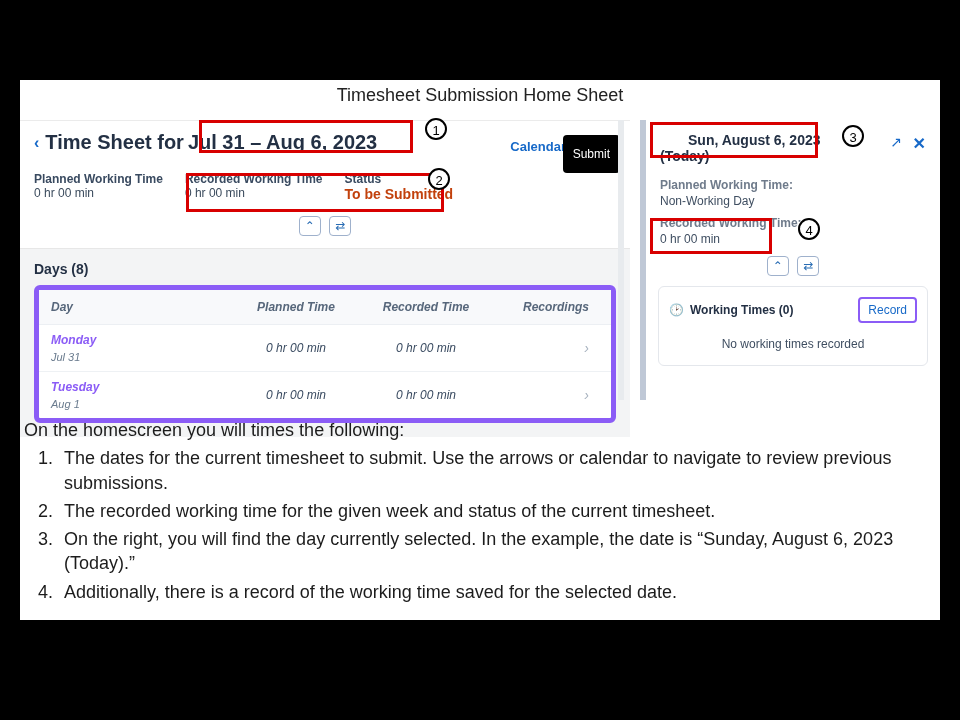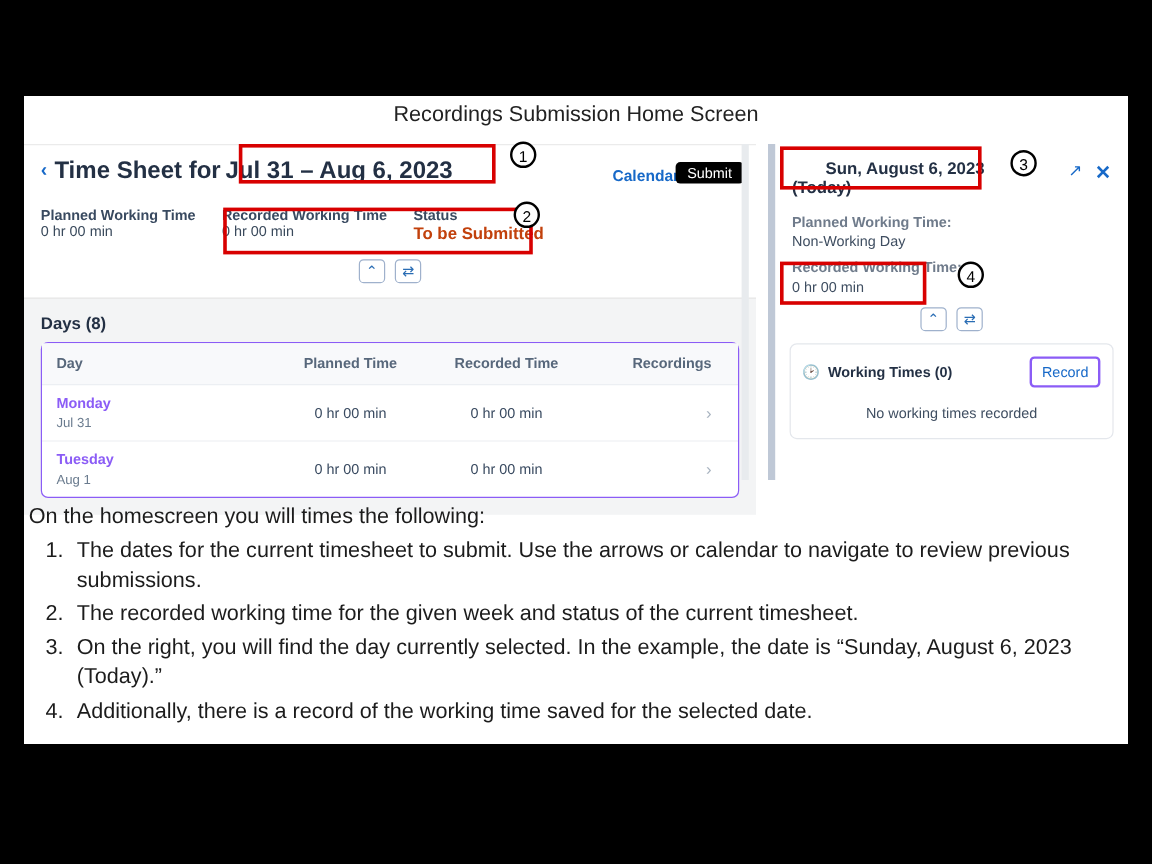--- a/index.html
+++ b/index.html
@@ -12,31 +12,31 @@
   .chev { color:#1769c8; font-size:16px; margin-right:6px; font-weight:bold; }
   #h-pref { font-size:20px; font-weight:800; color:#233044; }
   #h-range{ font-size:20px; font-weight:800; color:#233044; margin-left:4px; }
   .box1 { position:absolute; left:199px; top:120px; width:214px; height:33px; border:3px solid #d80000; }
   .marker { position:absolute; width:22px; height:22px; border:2px solid #000; border-radius:50%; background:#fff; font-size:13px; text-align:center; line-height:22px; font-family:Arial,sans-serif; }
   .m1 { left:425px; top:118px; }
   .m2 { left:428px; top:168px; }
   .m3 { left:842px; top:125px; }
   .m4 { left:798px; top:218px; }
   .cal-link { position:absolute; right:64px; top:18px; color:#1769c8; font-weight:700; font-size:13px; cursor:pointer; }
-  .submit { position:absolute; right:10px; top:14px; background:#000; color:#fff; font-size:12px; padding:2px 10px; border-radius:4px; cursor:pointer; }
+  .submit { position:absolute; right:10px; top:14px; background:#000; color:#fff; font-size:12px; padding:12px 10px; border-radius:4px; cursor:pointer; }
   .stats { display:flex; padding:18px 14px 10px 14px; gap:22px; font-size:12px; }
   .st-label { color:#394a60; font-weight:700; font-size:12px; }
   .st-val { color:#3a4a5c; font-size:12px; }
   #status-val { color:#c2410c; font-weight:700; font-size:14px; }
   .box2 { position:absolute; left:186px; top:173px; width:258px; height:39px; border:3px solid #d80000; }
   .icons-row { text-align:center; margin-top:4px; }
   .chip { display:inline-flex; width:22px; height:20px; border:1px solid #9fb1cc; border-radius:4px; align-items:center; justify-content:center; font-size:12px; color:#2a6db4; margin:0 2px; }
   .days-area { background:#f3f4f5; margin-top:12px; padding:12px 14px 14px 14px; border-top:1px solid #e7e7e7; }
   .days-h { color:#233044; font-weight:700; font-size:14px; margin-bottom:8px; }
-  .days-card { background:#fff; border:1px solid #8b5cf6; border-radius:6px; }
+  .days-card { background:#fff; border:5px solid #8b5cf6; border-radius:6px;font-style:italic; }
   .days-head { display:flex; padding:10px 12px; color:#57677b; font-size:12px; font-weight:700; border-bottom:1px solid #eceff3; background:#f8f9fb; }
   .col-day { width:180px; }
   .col-pt  { width:130px; text-align:center; }
   .col-rt  { width:130px; text-align:center; }
   .col-rec { flex:1; text-align:right; padding-right:10px; }
   .day-row { display:flex; align-items:center; padding:8px 12px; border-bottom:1px solid #eef1f4; font-size:12px; color:#394a60; }
   .day-row:last-child { border-bottom:none; }
   .day-name { font-weight:700; color:#8b5cf6; }
   .day-date { color:#6a7b8e; font-size:11px; margin-top:4px; }
   .chev-r { color:#a7b2bf; font-size:14px; }
@@ -62,21 +62,21 @@
   .expl { position:absolute; left:24px; top:418px; width:910px; color:#1c1c1c; font-size:18px; line-height:1.35; }
   .expl ol { margin-left:34px; margin-top:4px; }
   .expl li { margin-bottom:4px; padding-left:6px; }
   .divider-strip { position:absolute; left:618px; top:120px; width:6px; height:280px; background:#e8ebee; }
 </style>
 </head>
 <body>
 
 <div class="canvas"></div>
 
-<div class="title-box">Recordings Submission Home Screen</div>
+<div class="title-box">Timesheet Submission Home Sheet</div>
 
 <div class="left">
   <div class="hdr">
     <span class="chev">‹</span>
     <span id="h-pref">Time Sheet for</span>
     <span id="h-range">Jul 31 – Aug 6, 2023</span>
     <span class="cal-link">Calendar</span>
     <span class="submit">Submit</span>
   </div>
 

